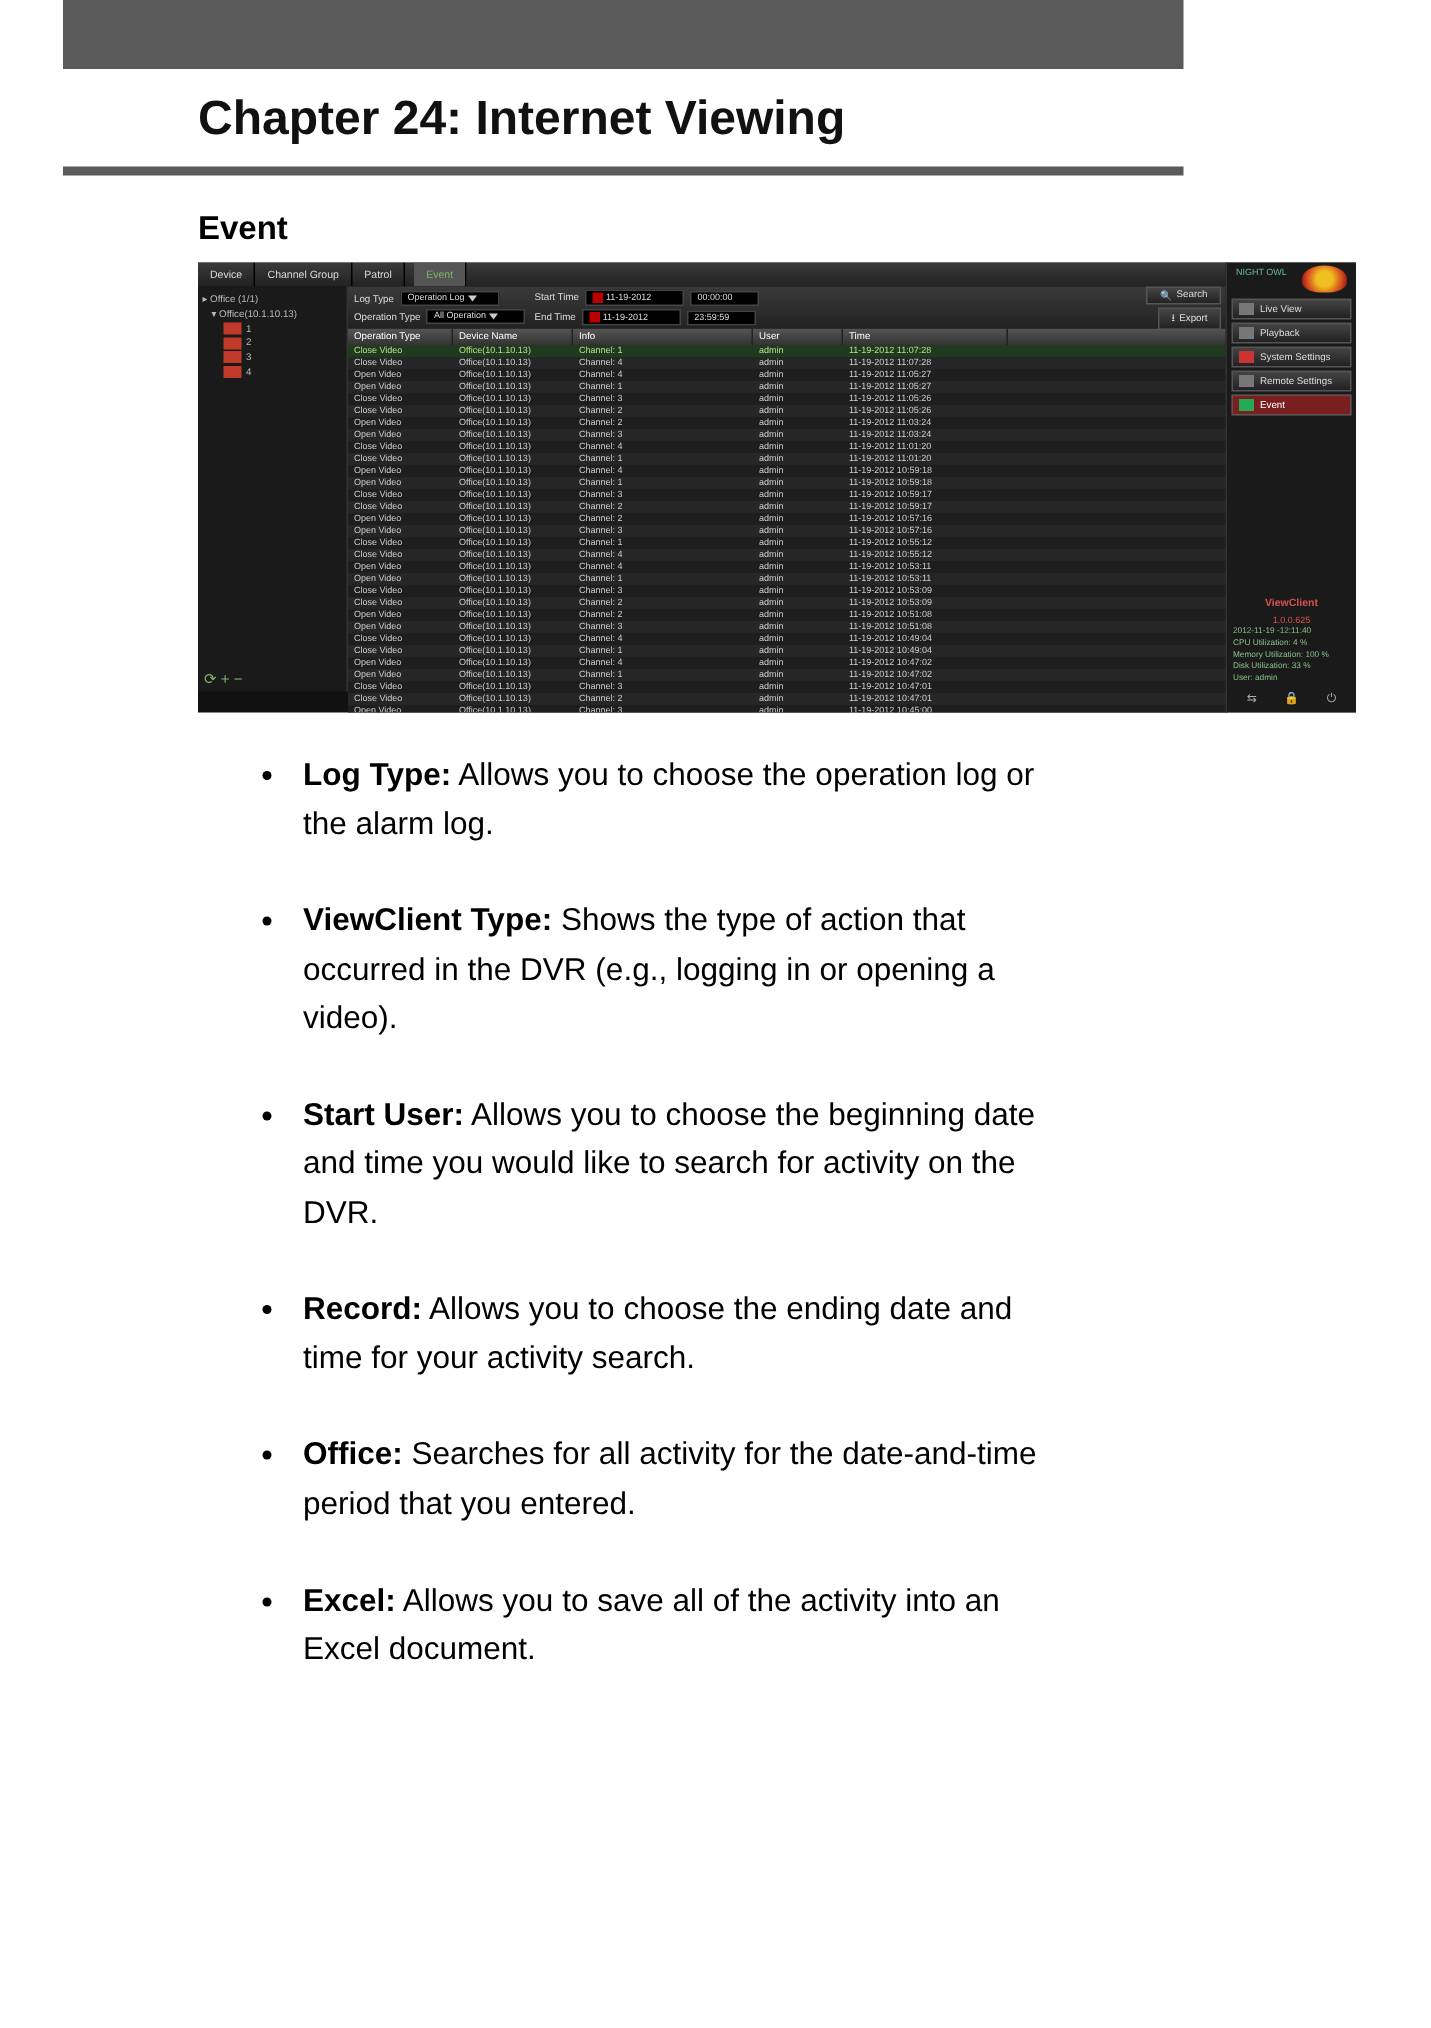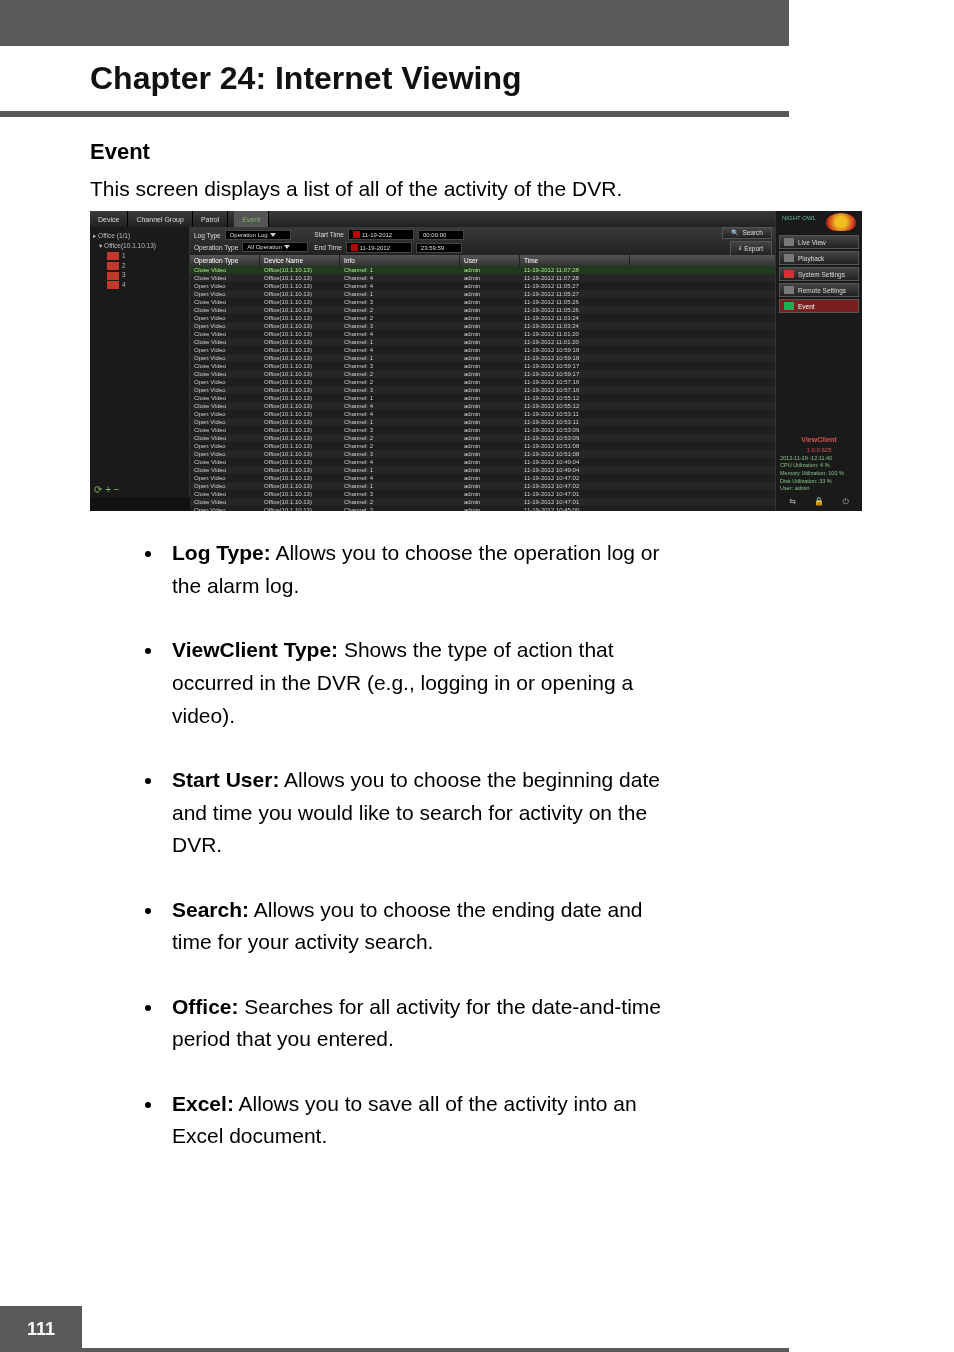--- a/index.html
+++ b/index.html
@@ -8,20 +8,21 @@
     width: 954px;
     background: #ffffff;
     font-family: Arial, Helvetica, sans-serif;
     color: #000;
   }
   .page {
     width: 789px;
     min-height: 1352px;
     position: relative;
     box-sizing: border-box;
+    padding-left: 42px;
   }
   .header-band {
     background: #5a5a5a;
     height: 46px;
     width: 100%;
   }
   .chapter-bar {
     background: #ffffff;
     padding: 14px 0 14px 90px;
   }
@@ -198,21 +199,21 @@
   .side-btn.redtab{background:#7a1f1f;color:#fff;}
   .side-stats{position:absolute;bottom:4px;left:4px;right:4px;font-size:5.5px;color:#88c088;line-height:1.4;}
   .side-stats .vc{color:#d9534f;font-weight:bold;text-align:center;font-size:7px;margin-bottom:2px;}
   .side-stats .vr{color:#d9534f;text-align:center;font-size:6px;}
   .side-icons{display:flex;justify-content:space-around;margin-top:3px;color:#aaa;font-size:8px;}
 
   
   ul.def-list {
     list-style: disc;
     padding-left: 62px;
-    margin: 12px;
+    margin: 0;
   }
   ul.def-list li {
     font-size: 21px;
     line-height: 1.55;
     margin-bottom: 32px;
     padding-left: 8px;
   }
   ul.def-list li .term { font-weight: bold; }
 
   .footer {
@@ -250,21 +251,20 @@
   <div class="header-band"></div>
 
   <div class="chapter-bar">
     <h1>Chapter 24: Internet Viewing</h1>
   </div>
 
   <div class="divider"></div>
 
   <div class="content">
     <p class="section-heading">Event</p>
-    <p class="intro-text">This screen displays a list of all of the activity of the DVR.</p>
 
     <div class="shot">
 
       <div class="shot-topbar">
         <div class="shot-tab">Device</div>
         <div class="shot-tab">Channel Group</div>
         <div class="shot-tab">Patrol</div>
         <div class="shot-tab active" style="margin-left:6px;">Event</div>
       </div>
 
@@ -597,25 +597,19 @@
             <span>⏻</span>
           </div>
         </div>
       </div>
     </div>
 
     <ul class="def-list" id="bullets">
         <li><span class="term">Log Type:</span><span> Allows you to choose the operation log or the alarm log.</span></li>
         <li><span class="term">ViewClient Type:</span><span> Shows the type of action that occurred in the DVR (e.g., logging in or opening a video).</span></li>
         <li><span class="term">Start User:</span><span> Allows you to choose the beginning date and time you would like to search for activity on the DVR.</span></li>
-        <li><span class="term">Search:</span><span> Allows you to choose the ending date and time for your activity search.</span></li>
+        <li><span class="term">Record:</span><span> Allows you to choose the ending date and time for your activity search.</span></li>
         <li><span class="term">Office:</span><span> Searches for all activity for the date-and-time period that you entered.</span></li>
         <li><span class="term">Excel:</span><span> Allows you to save all of the activity into an Excel document.</span></li>
       </ul>
   </div>
 
-  <div class="footer">
-    <div class="page-num">111</div>
-    <div class="thin">
-        <div class="thin-line"></div>
-      </div>
-  </div>
 </div>
 
 </body></html>

